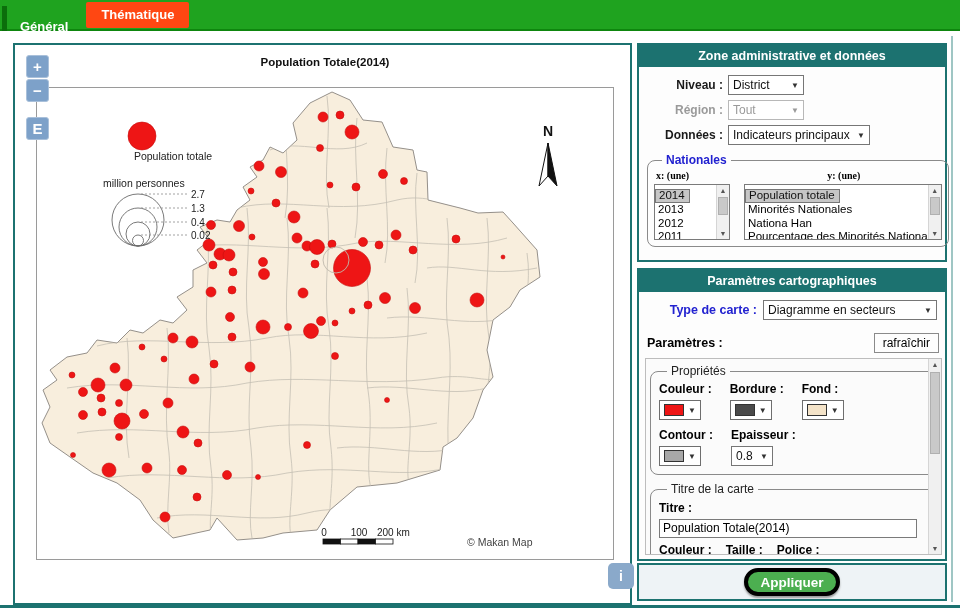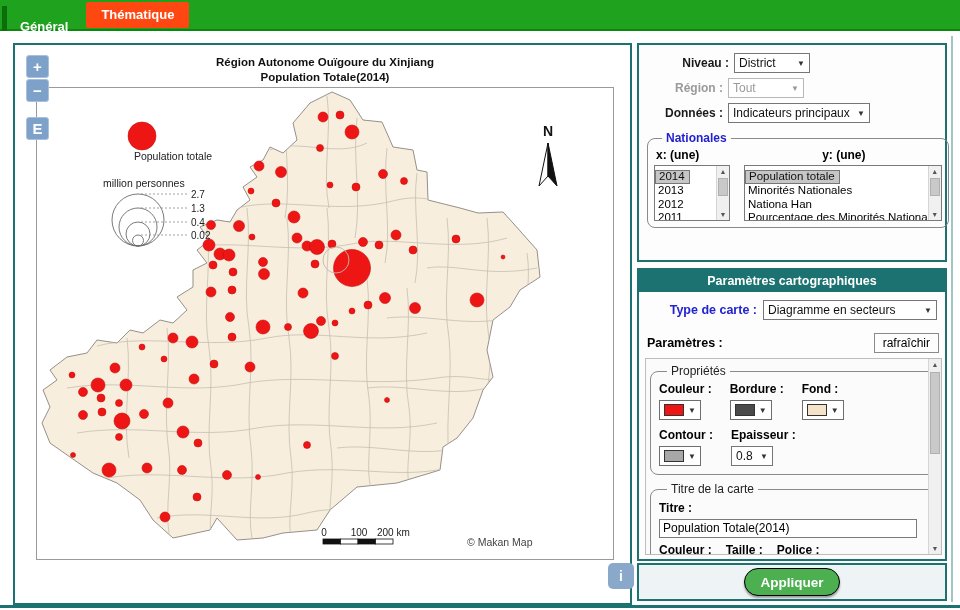--- a/index.html
+++ b/index.html
@@ -54,21 +54,21 @@
 
   fieldset { border:1px solid #8a8a8a; border-radius:8px; }
   legend { font-size:12px; font-weight:bold; padding:0 4px; margin-left:8px; }
   .fs-vars { margin:8px 8px 0 8px; padding:2px 6px 6px 6px; }
   .fs-vars legend { color:#2222d0; }
   .fs-plain legend { font-weight:normal; color:#222; }
 
   .vars-cols { display:flex; }
   .vcol-x { width:82px; }
   .vcol-y { flex:1; margin-left:8px; }
-  .vhead { font-weight:bold; font-size:12px; margin:1px 0 3px 2px; }
+  .vhead { font-weight:bold; font-size:10px; margin:1px 0 3px 2px;font-family:Liberation Serif, serif; }
   .listbox { position:relative; border:1px solid #7a7a7a; background:#fff; height:56px; overflow:hidden; padding-right:13px; }
   .lb-x { width:76px; }
   .lb-y { width:100%; }
   .lb-item { font-size:11.5px; height:13.5px; line-height:13.5px; padding-left:3px; white-space:nowrap; overflow:hidden; cursor:pointer; }
   .lb-item.sel { background:#c6c6c6; }
   .sbar { position:absolute; right:0; top:0; bottom:0; width:13px; background:#f0f0f0; border-left:1px solid #d5d5d5; }
   .sbar .arr { position:absolute; left:0; width:12px; height:11px; font-size:7px; color:#555; text-align:center; line-height:11px; cursor:pointer; }
   .sbar .up { top:0; } .sbar .dn { bottom:0; }
   .sbar .thumb { position:absolute; left:1px; width:10px; background:#c9c9c9; border:1px solid #b0b0b0; cursor:pointer; }
 
@@ -83,34 +83,33 @@
   .swatch-row { display:flex; gap:18px; margin-top:2px; }
   .stack .sl { font-weight:bold; font-size:12px; margin-bottom:4px; white-space:nowrap; }
   .swatch { display:inline-flex; align-items:center; height:20px; border:1px solid #6e6e6e; background:#fff; padding:0 4px; cursor:pointer; }
   .swatch .chip { width:20px; height:12px; border:1px solid #333; }
   .swatch .car { font-size:8px; color:#333; margin-left:4px; }
   .fs-title { margin:7px 4px 0 4px; padding:2px 8px 6px 8px; }
   .titre-lbl { font-weight:bold; font-size:12px; margin:3px 0 3px 0; }
   .titre-input { width:258px; height:19px; border:1px solid #7a7a7a; font-size:12px; padding:0 3px; font-family:"Liberation Sans",sans-serif; }
   .ctp-row { display:flex; gap:14px; margin-top:5px; font-weight:bold; font-size:12px; white-space:nowrap; }
 
-  .apply-btn { min-width:96px; height:28px; background:#4caf50; border:1px solid #000000; border-radius:14px; color:#ffffff; font-size:13.5px; font-weight:bold; padding:0 4px; cursor:pointer; box-shadow:0 2px 2px rgba(120,120,120,.7); font-family:"Liberation Sans",sans-serif; }
+  .apply-btn { min-width:96px; height:28px; background:#4caf50; border:4px solid #000000; border-radius:14px; color:#ffffff; font-size:13.5px; font-weight:bold; padding:0 4px; cursor:pointer; box-shadow:0 2px 2px rgba(120,120,120,.7); font-family:"Liberation Sans",sans-serif; }
 </style>
 </head>
 <body>
 
 <div class="topbar">
   <div class="topbar-accent"></div>
   <div class="tab-general">Général</div>
   <div class="tab-thematique">Thématique</div>
 </div>
 
 <div class="panel map-panel">
   <div class="map-title">
-    <div>Région Autonome Ouïgoure du Xinjiang</div>
     <div>Population Totale(2014)</div>
   </div>
 
   <div class="map-frame">
     <svg width="576" height="471" viewBox="0 0 576 471">
       <defs>
         <clipPath id="xjclip">
             <polygon points="273,15 295,4 313,12 326,32 345,34 356,59 376,62 380,82 390,84 391,112 423,120 441,125 466,124 476,135 500,162 503,189 483,202 473,219 456,232 450,262 456,289 446,302 436,330 420,350 406,359 403,382 360,395 320,399 293,422 280,442 246,445 226,450 200,452 180,430 173,442 136,450 116,432 103,412 80,395 56,385 33,369 13,355 5,335 13,319 6,302 20,292 13,282 30,269 50,265 60,252 80,255 93,242 106,245 123,232 136,235 150,222 140,209 156,199 156,182 170,175 160,162 173,152 163,139 180,132 193,134 200,122 213,112 206,99 220,89 213,79 226,72 233,59 246,65 260,52 256,35"></polygon>
           </clipPath>
       </defs>
@@ -273,22 +272,23 @@
     </svg>
   </div>
 
   <div class="mbtn zin">+</div>
   <div class="mbtn zout">−</div>
   <div class="mbtn ext">E</div>
   <div class="info-btn">i</div>
 </div>
 
 <div class="panel admin-panel">
-
-  <div class="row" style="margin-top:8px;margin-left:6px;">
+  <div class="panel-header">Zone administrative et données</div>
+
+  <div class="row" style="margin-top:8px;">
     <span class="lbl">Niveau :</span>
     <span class="sel" style="width:76px;">
       <span>District</span>
       <span class="car">▼</span>
     </span>
   </div>
 
   <div class="row">
     <span class="lbl dim">Région :</span>
     <span class="sel disabled" style="width:76px;">

